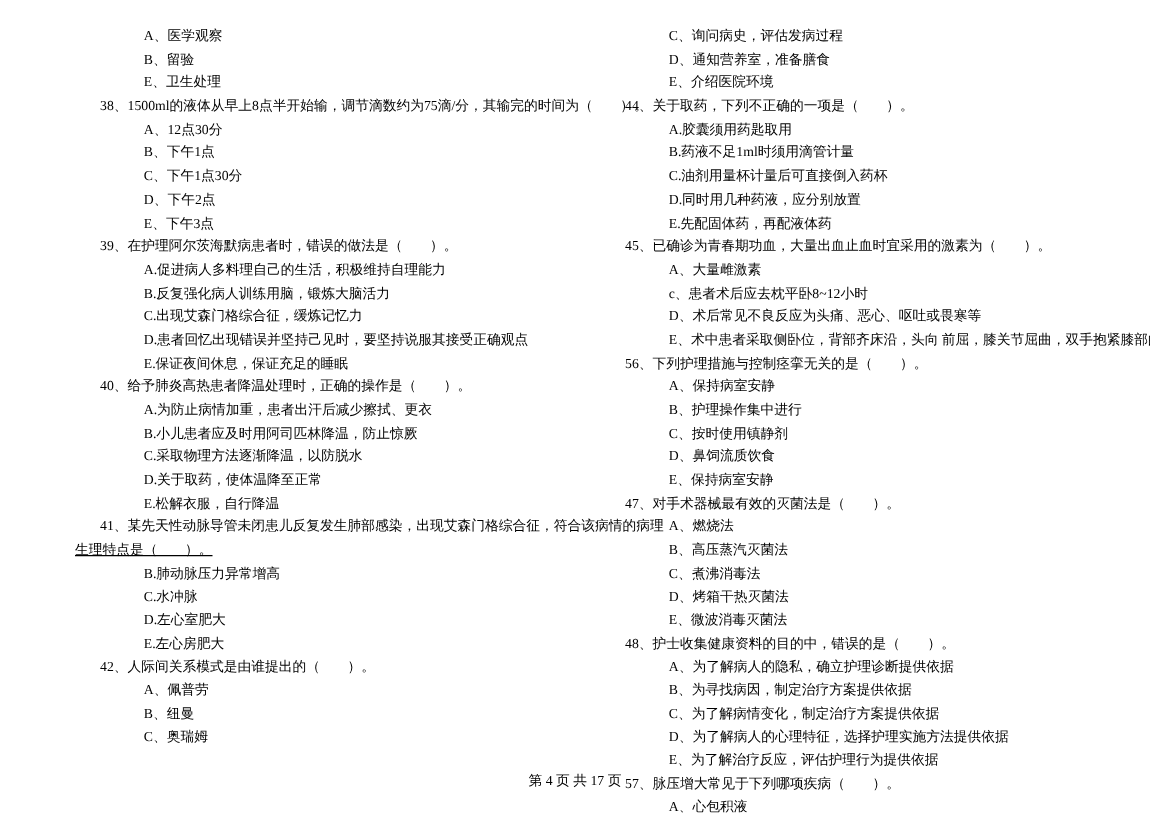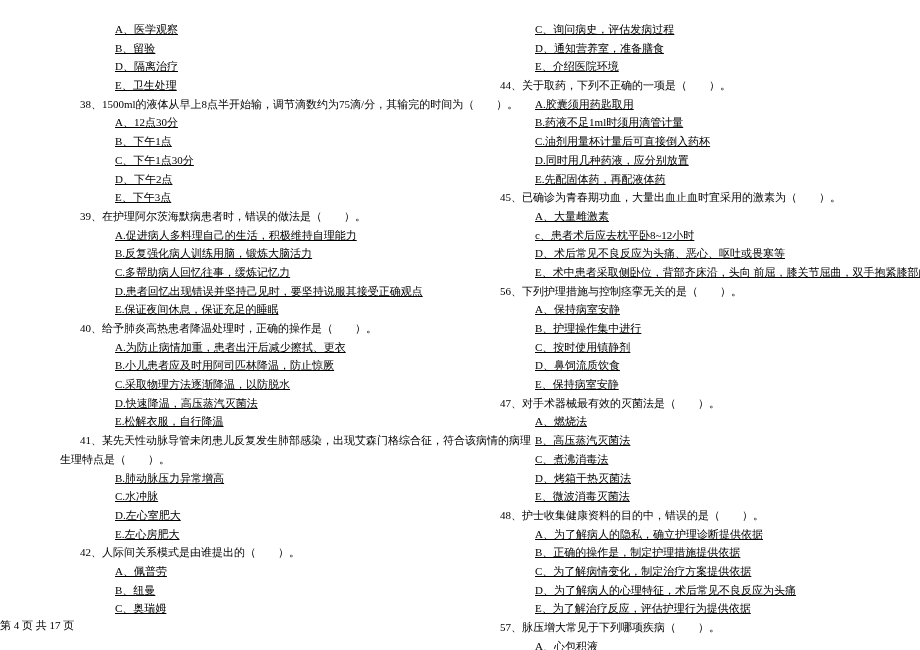--- a/index.html
+++ b/index.html
@@ -19,65 +19,64 @@
       display: flex;
       gap: 40px;
     }
     .column {
       flex: 1;
       min-width: 0;
     }
     .option {
       padding-left: 55px;
       white-space: nowrap;
-      text-decoration: underline;
     }
     .question {
       padding-left: 20px;
       white-space: nowrap;
     }
     .question-sub {
       padding-left: 0px;
       white-space: nowrap;
+      text-decoration: underline;
     }
     .footer {
       position: absolute;
       bottom: 15px;
       left: 0;
       right: 0;
-      text-align: left;
+      text-align: center;
       font-size: 11px;
     }
   </style>
 </head>
 <body>
 
 <div class="page">
   <div class="column" id="left-col">
       <div class="option">A、医学观察</div>
       <div class="option">B、留验</div>
-      <div class="option">D、隔离治疗</div>
       <div class="option">E、卫生处理</div>
       <div class="question">38、1500ml的液体从早上8点半开始输，调节滴数约为75滴/分，其输完的时间为（　　）。</div>
       <div class="option">A、12点30分</div>
       <div class="option">B、下午1点</div>
       <div class="option">C、下午1点30分</div>
       <div class="option">D、下午2点</div>
       <div class="option">E、下午3点</div>
       <div class="question">39、在护理阿尔茨海默病患者时，错误的做法是（　　）。</div>
       <div class="option">A.促进病人多料理自己的生活，积极维持自理能力</div>
       <div class="option">B.反复强化病人训练用脑，锻炼大脑活力</div>
-      <div class="option">C.多帮助病人回忆往事，缓炼记忆力</div>
+      <div class="option">C.出现艾森门格综合征，缓炼记忆力</div>
       <div class="option">D.患者回忆出现错误并坚持己见时，要坚持说服其接受正确观点</div>
       <div class="option">E.保证夜间休息，保证充足的睡眠</div>
       <div class="question">40、给予肺炎高热患者降温处理时，正确的操作是（　　）。</div>
       <div class="option">A.为防止病情加重，患者出汗后减少擦拭、更衣</div>
       <div class="option">B.小儿患者应及时用阿司匹林降温，防止惊厥</div>
       <div class="option">C.采取物理方法逐渐降温，以防脱水</div>
-      <div class="option">D.快速降温，高压蒸汽灭菌法</div>
+      <div class="option">D.关于取药，使体温降至正常</div>
       <div class="option">E.松解衣服，自行降温</div>
       <div class="question">41、某先天性动脉导管未闭患儿反复发生肺部感染，出现艾森门格综合征，符合该病情的病理</div>
       <div class="question-sub">生理特点是（　　）。</div>
       <div class="option">B.肺动脉压力异常增高</div>
       <div class="option">C.水冲脉</div>
       <div class="option">D.左心室肥大</div>
       <div class="option">E.左心房肥大</div>
       <div class="question">42、人际间关系模式是由谁提出的（　　）。</div>
       <div class="option">A、佩普劳</div>
       <div class="option">B、纽曼</div>
@@ -105,21 +104,21 @@
       <div class="option">D、鼻饲流质饮食</div>
       <div class="option">E、保持病室安静</div>
       <div class="question">47、对手术器械最有效的灭菌法是（　　）。</div>
       <div class="option">A、燃烧法</div>
       <div class="option">B、高压蒸汽灭菌法</div>
       <div class="option">C、煮沸消毒法</div>
       <div class="option">D、烤箱干热灭菌法</div>
       <div class="option">E、微波消毒灭菌法</div>
       <div class="question">48、护士收集健康资料的目的中，错误的是（　　）。</div>
       <div class="option">A、为了解病人的隐私，确立护理诊断提供依据</div>
-      <div class="option">B、正确的操作是，制定护理措施提供依据</div>
+      <div class="option">B、为寻找病因，制定治疗方案提供依据</div>
       <div class="option">C、为了解病情变化，制定治疗方案提供依据</div>
-      <div class="option">D、为了解病人的心理特征，术后常见不良反应为头痛</div>
+      <div class="option">D、为了解病人的心理特征，选择护理实施方法提供依据</div>
       <div class="option">E、为了解治疗反应，评估护理行为提供依据</div>
       <div class="question">57、脉压增大常见于下列哪项疾病（　　）。</div>
       <div class="option">A、心包积液</div>
     </div>
 </div>
 <div class="footer">第 4 页 共 17 页</div>
 
 </body></html>

